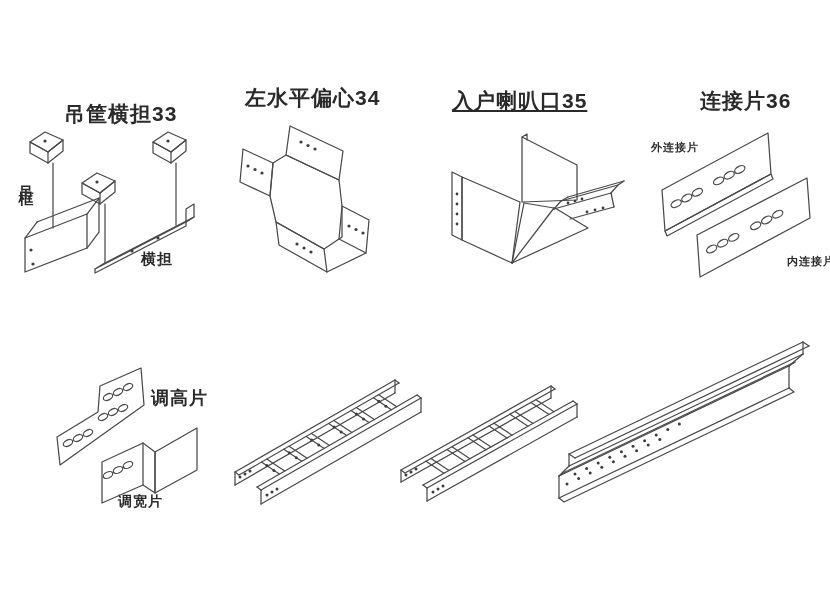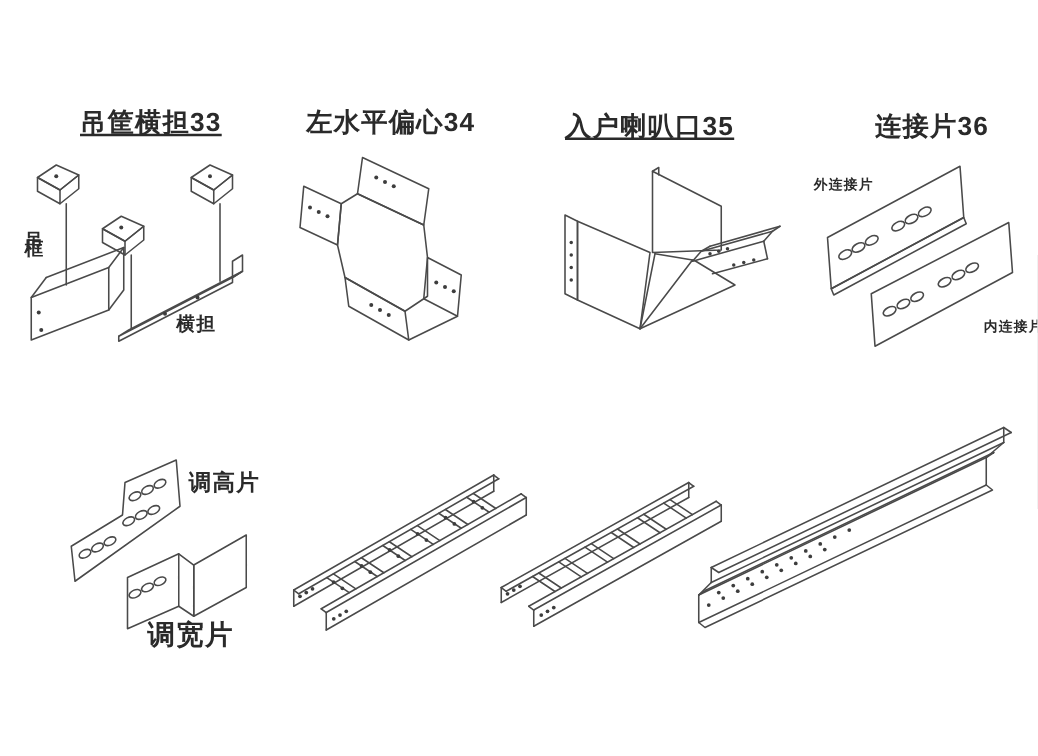--- a/index.html
+++ b/index.html
@@ -23,31 +23,31 @@
     fill:none;stroke:var(--line);stroke-width:1.25;
     stroke-linecap:round;stroke-linejoin:round;
   }
   svg.drawing circle{fill:var(--dot);stroke:none;}
 </style>
 </head>
 <body>
 
 <div id="canvas">
 
-  <div class="fig-title" style="left:64px;top:84px;text-decoration:underline;">吊筐横担33</div>
+  <div class="fig-title" style="left:64px;top:100px;">吊筐横担33</div>
   <div class="fig-title" style="left:245px;top:84px;">左水平偏心34</div>
   <div class="fig-title" style="left:452px;top:87px;text-decoration:underline;">入户喇叭口35</div>
   <div class="fig-title" style="left:700px;top:87px;text-align:center;">连接片36</div>
 
   <div class="part-label vertical" style="left:16px;top:174px;">吊框</div>
   <div class="part-label" style="left:141px;top:250px;">横担</div>
   <div class="part-label small" style="left:651px;top:140px;">外连接片</div>
   <div class="part-label small" style="left:787px;top:254px;">内连接片</div>
-  <div class="part-label" style="left:151px;top:374px;font-size:18px;">调高片</div>
-  <div class="part-label" style="left:118px;top:493px;font-size:22px;">调宽片</div>
+  <div class="part-label" style="left:151px;top:386px;font-size:18px;">调高片</div>
+  <div class="part-label" style="left:118px;top:493px;font-size:14px;">调宽片</div>
 
   <svg class="drawing" style="left:12px;top:118px;" width="205" height="165" viewBox="0 0 205 165">
     <g>
       <path d="M33,14 L51,22 L36,34 L18,24 Z"></path>
       <path d="M18,24 L36,34 L36,45 L18,35 Z"></path>
       <path d="M36,34 L51,22 L51,33 L36,45"></path>
       <circle cx="33" cy="23" r="1.6"></circle>
       <path d="M41,45 L41,110"></path>
     </g>
     <g>

